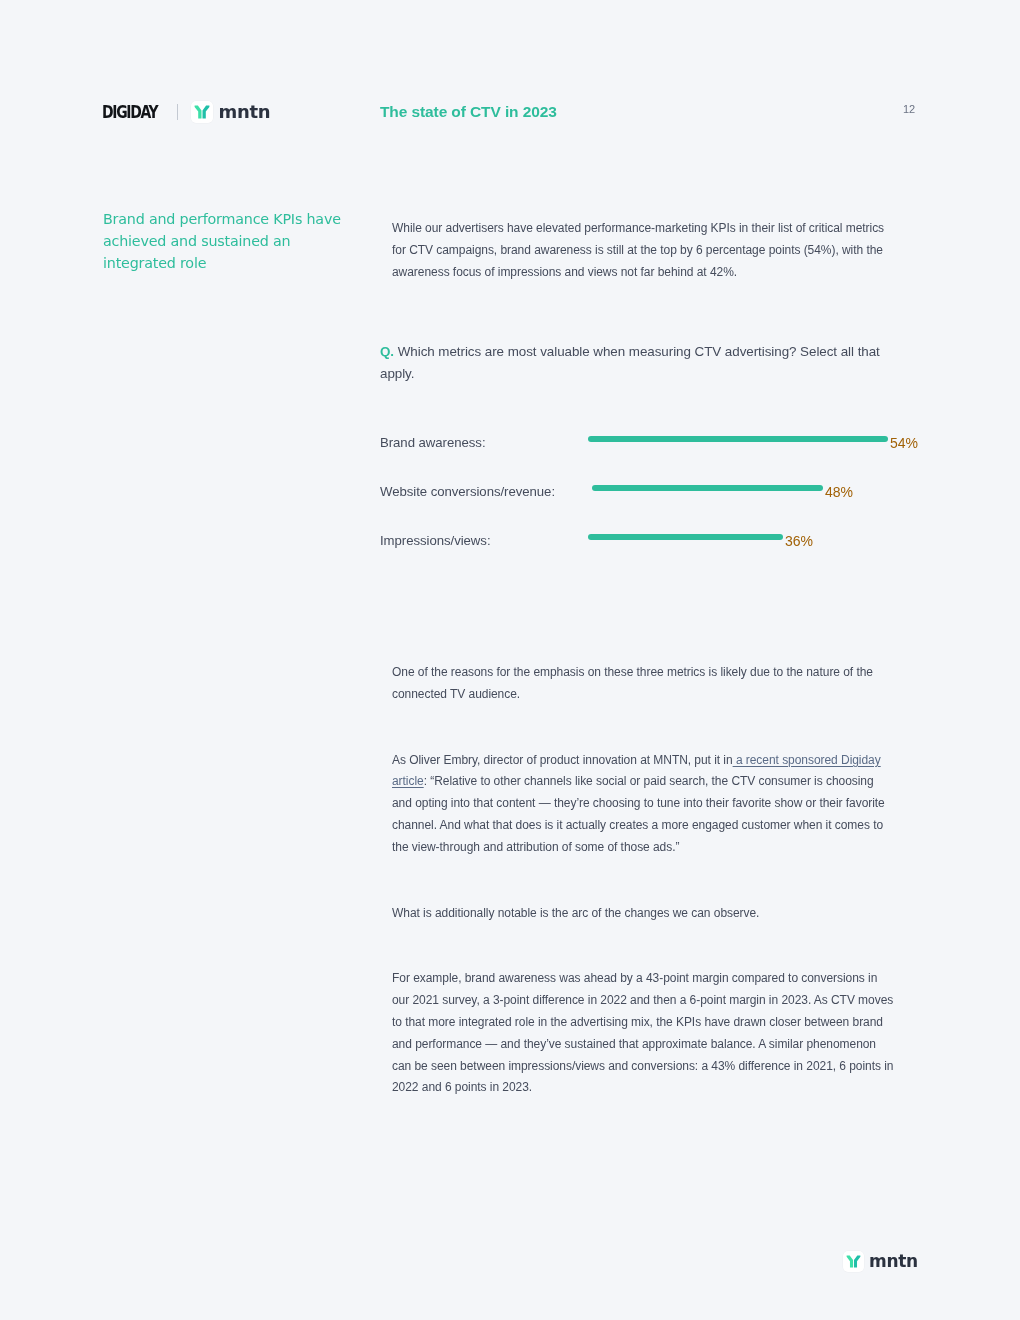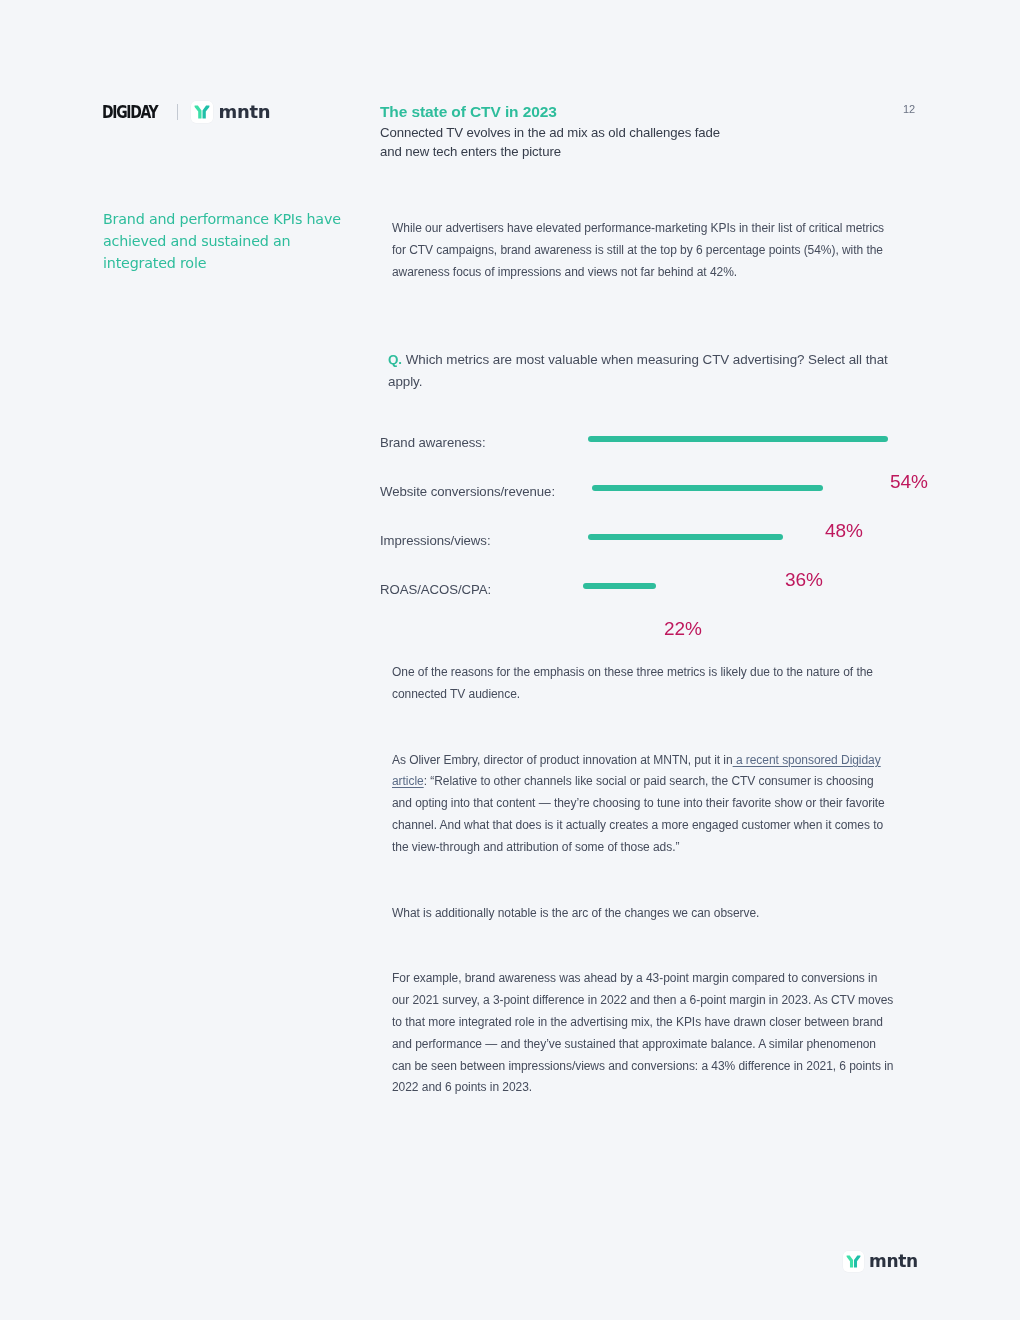--- a/index.html
+++ b/index.html
@@ -124,21 +124,21 @@
     margin: 12px;
   }
   .gap-q { height: 46px; }
   .gap-p { height: 20px; }
 
   .question {
     font-size: 13.4px;
     line-height: 21.8px;
     color: #454c5c;
     letter-spacing: -0.05px;
-    margin: 8px;
+    margin: 0;
   }
   .q-mark {
     font-weight: 700;
     color: #2ebd9c;
   }
 
   .link {
     color: #5a6b86;
     text-decoration: underline;
     text-underline-offset: 2px;
@@ -167,25 +167,24 @@
   .bar-fill {
     position: absolute;
     top: 12px;
     height: 6px;
     background: #2ebd9c;
     border-radius: 3px;
   }
   .bar-value {
     position: absolute;
     top: 11px;
-    font-size: 19px;
-    color: #be185d;
+    font-size: 14px;
+    color: #a16207;
     letter-spacing: -0.05px;
     white-space: nowrap;
-    margin-top: 36px;
   }
 
   
   .footer-logo {
     position: absolute;
     left: 843px;
     top: 1251px;
     display: flex;
     align-items: center;
   }
@@ -205,21 +204,20 @@
         <svg width="16" height="14" viewBox="0 0 16 14" aria-hidden="true">
           <path d="M0.6 0.6 L3.9 0.6 L7.5 5.4 L7.5 13.4 L4.2 13.4 L4.2 6.6 L0.6 1.9 Z" fill="#3ddfa8"></path>
           <path d="M15.4 0.6 L12.1 0.6 L8.5 5.4 L8.5 13.4 L11.8 13.4 L11.8 6.6 L15.4 1.9 Z" fill="#1fbfa8"></path>
         </svg>
       </span>
       <span class="mntn-word">mntn</span>
     </span>
   </div>
 
   <div class="hdr-title">The state of CTV in 2023</div>
-  <div class="hdr-sub" id="hdr-sub">Connected TV evolves in the ad mix as old challenges fade<br>and new tech enters the picture</div>
   <div class="page-num">12</div>
 
   <div class="section-kicker">Brand and performance KPIs have achieved and sustained an integrated role</div>
 
   <div class="content">
     <p class="body-p">While our advertisers have elevated performance-marketing KPIs in their list of critical metrics for CTV campaigns, brand awareness is still at the top by 6 percentage points (54%), with the awareness focus of impressions and views not far behind at 42%.</p>
     <div class="gap-q"></div>
     <p class="question">
       <span class="q-mark">Q.</span>
       <span>Which metrics are most valuable when measuring CTV advertising? Select all that apply.</span>
@@ -239,25 +237,20 @@
       <span class="bar-fill" style="left:212px;width:231px;"></span>
       <span class="bar-value" style="left:445px;">48%</span>
     </div>
 
     <div class="bar-row">
       <span class="bar-label">Impressions/views:</span>
       <span class="bar-fill" style="left:208px;width:195px;"></span>
       <span class="bar-value" style="left:405px;">36%</span>
     </div>
 
-    <div class="bar-row">
-      <span class="bar-label">ROAS/ACOS/CPA:</span>
-      <span class="bar-fill" style="left:203px;width:73px;"></span>
-      <span class="bar-value" style="left:284px;">22%</span>
-    </div>
 
   </div>
 
   <div class="content" style="top:650px;">
     <p class="body-p">One of the reasons for the emphasis on these three metrics is likely due to the nature of the connected TV audience.</p>
     <div class="gap-p"></div>
     <p class="body-p">
       <span>As Oliver Embry, director of product innovation at MNTN, put it in</span><a class="link" href="#"> a recent sponsored Digiday article</a><span>: “Relative to other channels like social or paid search, the CTV consumer is choosing and opting into that content — they’re choosing to tune into their favorite show or their favorite channel. And what that does is it actually creates a more engaged customer when it comes to the view-through and attribution of some of those ads.”</span>
     </p>
     <div class="gap-p"></div>

